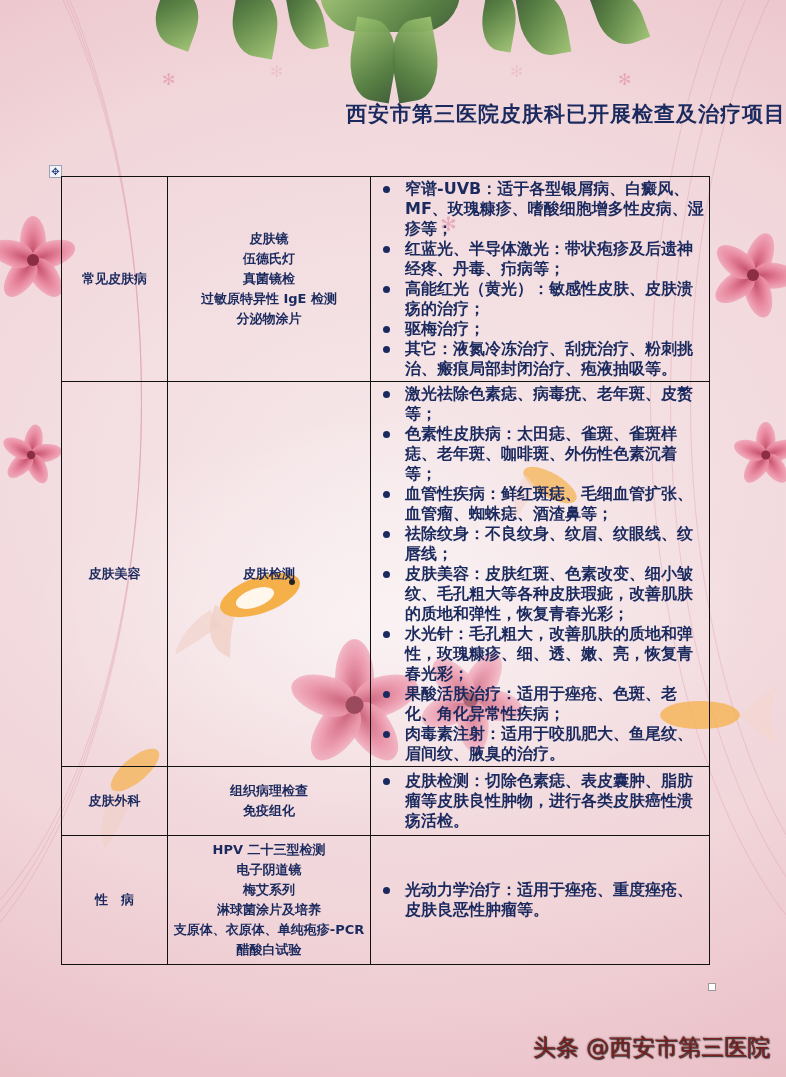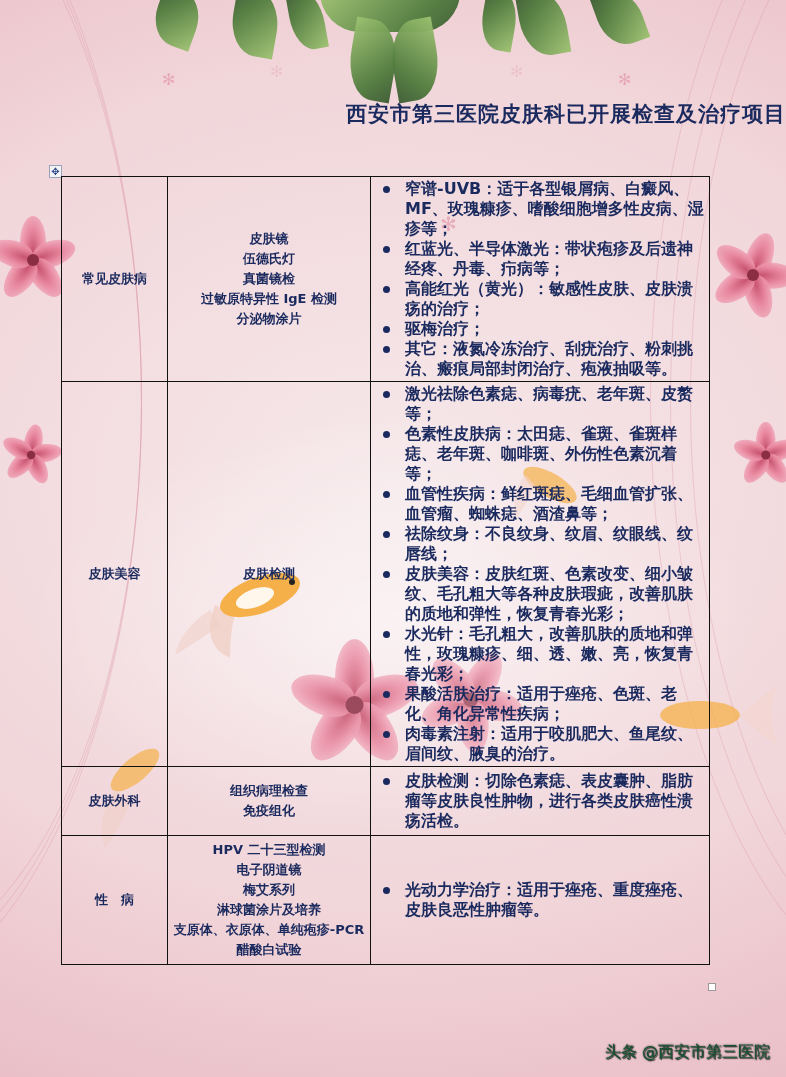--- a/index.html
+++ b/index.html
@@ -43,21 +43,21 @@
   .cat { text-align: center; font-size: 13px; }
   .exam { text-align: center; line-height: 20px; font-size: 13px; }
   .treat { padding: 2px 2px 2px 4px; }
   ul.bul { list-style: none; margin: 0; padding: 0; }
   ul.bul li { position: relative; padding-left: 30px; line-height: 20px; font-size: 16px; }
   ul.bul li::before { content: ""; position: absolute; left: 8px; top: 7px; width: 7px; height: 7px; border-radius: 50%; background: #1b2a5e; }
   .r1 td { height: 168px; } .r2 td { height: 312px; } .r3 td { height: 64px; }
   .r4 td { height: 124px; } .r5 td { height: 88px; }
 
   .watermark {
-    position: absolute; right: 16px; bottom: 14px; font-size: 16px; color: #14532d;
+    position: absolute; right: 16px; bottom: 14px; font-size: 23px; color: #7f1d1d;
     text-shadow: 0 0 2px #333, 1px 1px 1px #333; font-family: "DejaVu Sans", sans-serif;
   }
 </style>
 </head>
 <body>
 
 <div>
   <div class="arc" style="left:-420px;top:-200px;width:560px;height:1200px;"></div>
   <div class="arc" style="left:-400px;top:-180px;width:540px;height:1160px;"></div>
   <div class="arc" style="left:-380px;top:-160px;width:520px;height:1120px;"></div>

